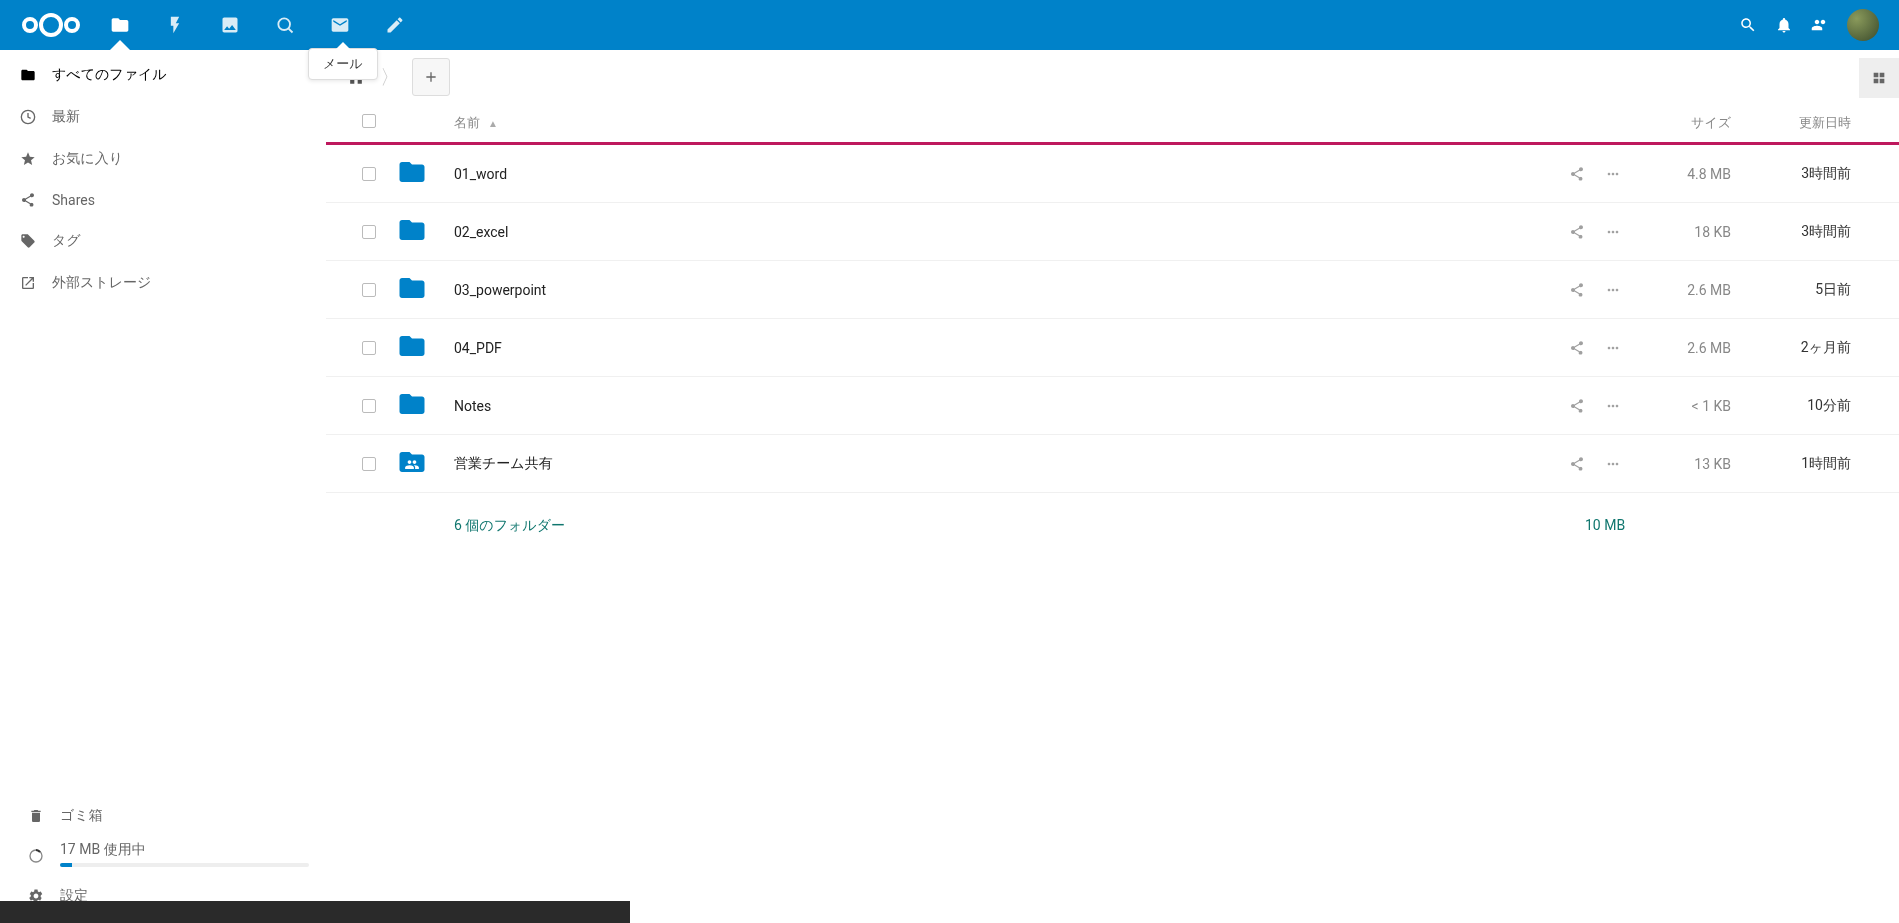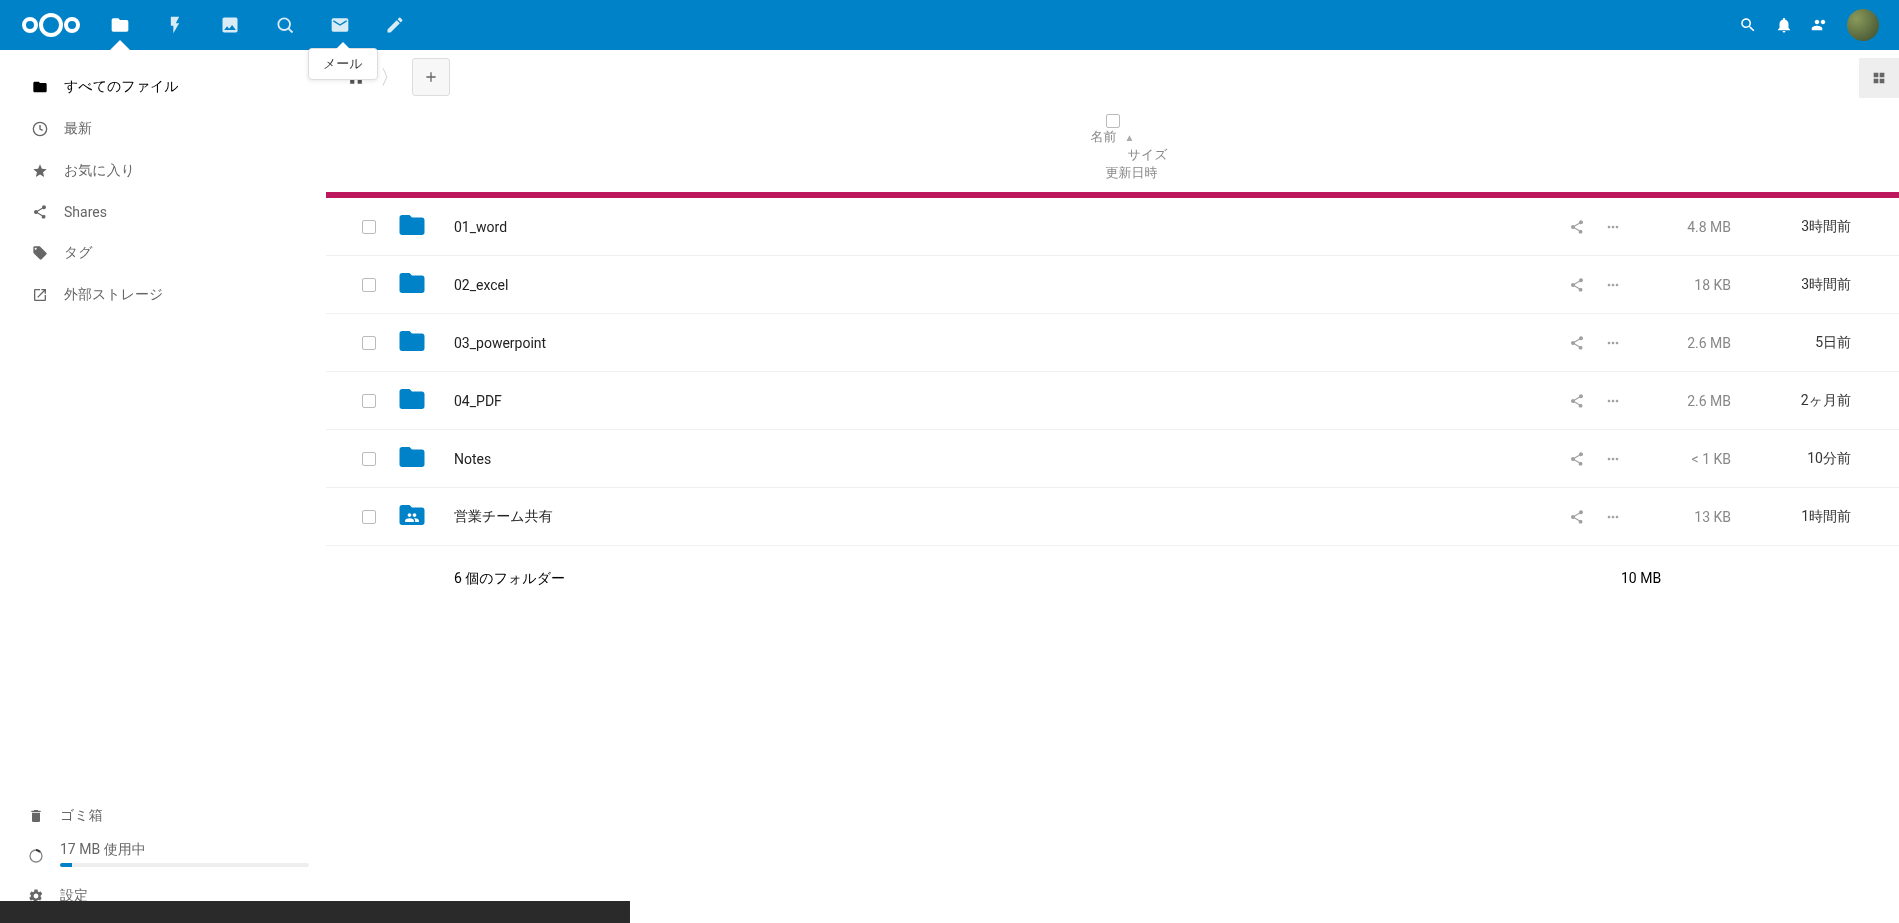--- a/index.html
+++ b/index.html
@@ -17,54 +17,54 @@
 .header-right svg { fill: #fff; cursor: pointer; }
 .avatar { width: 32px; height: 32px; border-radius: 50%; background: radial-gradient(circle at 30% 30%, #8a9a5b, #3a4a2b); cursor: pointer; }
 
 
 .tooltip { position: absolute; top: 48px; left: 308px; background: #ffffff; border: 1px solid #ddd; border-radius: 4px; padding: 6px 14px; font-size: 13px; color: #333; box-shadow: 0 1px 4px rgba(0,0,0,0.1); z-index: 100; }
 .tooltip::before { content: ''; position: absolute; top: -7px; left: 50%; transform: translateX(-50%); width: 0; height: 0; border-left: 7px solid transparent; border-right: 7px solid transparent; border-bottom: 7px solid #fff; }
 
 
 .container { display: flex; height: calc(100vh - 50px); }
 .sidebar { width: 325px; display: flex; flex-direction: column; }
-.sidebar-nav { flex: 1; padding: 16px; }
+.sidebar-nav { flex: 1; padding: 4px; }
 .sidebar-item { display: flex; align-items: center; padding: 12px 16px; cursor: pointer; color: #666; }
 .sidebar-item.active { font-weight: 500; color: #000; }
 .sidebar-item svg { margin-right: 16px; fill: currentColor; flex-shrink: 0; }
 .sidebar-item.active svg { fill: #000; }
 .sidebar-footer { padding: 10px 16px; color: #666; margin-left: 12px; }
 .sidebar-footer-item { display: flex; align-items: center; padding: 8px 0; cursor: pointer; }
 .sidebar-footer-item svg { margin-right: 16px; fill: #666; }
 .quota-bar { height: 4px; background: #eee; margin: 4px 0; border-radius: 2px; overflow: hidden; }
 .quota-fill { height: 100%; width: 5%; background: #0082c9; }
 
 
 .main { flex: 1; display: flex; flex-direction: column; border-left: 1px solid transparent; position: relative; }
 .controls { display: flex; align-items: center; padding: 8px 10px; }
 .breadcrumb-home { width: 40px; height: 38px; display: flex; align-items: center; justify-content: center; position: relative; }
 .breadcrumb-sep { color: #ccc; font-size: 20px; margin: 0 4px; }
 .add-btn { width: 38px; height: 38px; border: 1px solid #ddd; background: #f7f7f7; border-radius: 3px; display: flex; align-items: center; justify-content: center; cursor: pointer; margin-left: 8px; }
 .view-toggle { width: 40px; height: 40px; background: #eee; display: flex; align-items: center; justify-content: center; cursor: pointer; position: absolute; right: 0; top: 8px; }
 
 
 .file-table { width: 100%; }
-.table-header { display: flex; align-items: center; padding: 10px 18px; border-bottom: 6px solid #be185d; color: #888; font-size: 13px; flex-direction: column; }
+.table-header { display: flex; align-items: flex-start; padding: 10px 18px; border-bottom: 3px solid #be185d; color: #888; font-size: 13px; }
 .col-check { width: 50px; display: flex; justify-content: center; }
 .col-icon { width: 60px; }
 .col-name { flex: 1; display: flex; align-items: center; gap: 8px; }
 .col-actions { width: 100px; display: flex; justify-content: flex-end; gap: 20px; }
 .col-size { width: 110px; text-align: right; color: #888; }
 .col-modified { width: 150px; text-align: right; padding-right: 30px; }
 .file-row { display: flex; align-items: center; padding: 12px 18px; border-bottom: 1px solid #f0f0f0; cursor: pointer; }
 .folder-icon { width: 36px; height: 30px; }
 .checkbox { width: 14px; height: 14px; border: 1px solid #bbb; border-radius: 2px; cursor: pointer; }
 .row-name { flex: 1; color: #222; }
 .action-icon { cursor: pointer; fill: #a0a0a0; }
-.summary-row { display: flex; padding: 24px 18px; color: #000000; }
+.summary-row { display: flex; padding: 24px 18px; color: #0f766e; gap: 36px; }
 .summary-name { flex: 1; padding-left: 110px; }
 .summary-size { width: 110px; text-align: left; }
 .summary-mod { width: 150px; }
 
 .sort-arrow { font-size: 10px; color: #aaa; }
 
 .status-bar { position: fixed; bottom: 0; left: 0; height: 22px; background: #2a2a2a; width: 630px; }
 </style>
 </head>
 <body>

